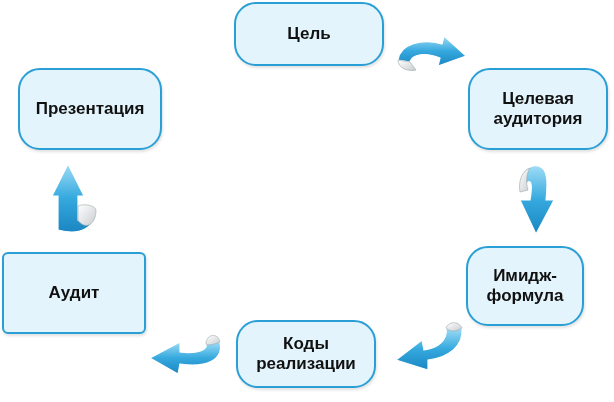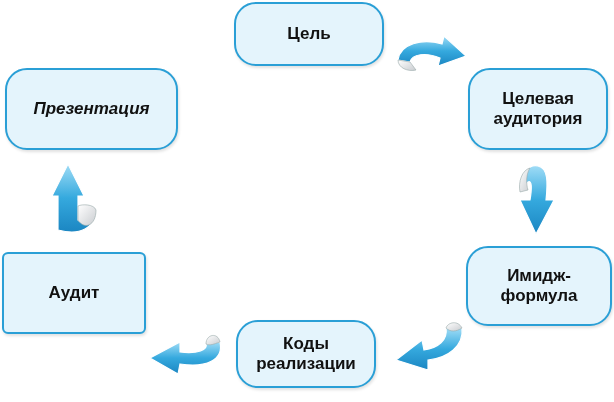--- a/index.html
+++ b/index.html
@@ -29,32 +29,32 @@
   </defs>
 </svg>
 
 <div class="node" style="left:234px;top:2px;width:150px;height:64px;align-items:center;">
   <span>Цель</span>
 </div>
 <div class="node" style="left:468px;top:68px;width:140px;height:82px;align-items:center;">
   <span>Целевая
 аудитория</span>
 </div>
-<div class="node" style="left:466px;top:246px;width:146px;height:80px;">
+<div class="node" style="left:466px;top:246px;width:118px;height:80px;">
   <span>Имидж-
 формула</span>
 </div>
 <div class="node" style="left:236px;top:320px;width:140px;height:68px;">
   <span>Коды
 реализации</span>
 </div>
 <div class="node" style="left:2px;top:252px;width:144px;height:82px;border-radius:6px;">
   <span>Аудит</span>
 </div>
-<div class="node" style="left:5px;top:68px;width:173px;height:82px;font-style:italic;">
+<div class="node" style="left:18px;top:68px;width:144px;height:82px;">
   <span>Презентация</span>
 </div>
 
 <svg class="arrow" style="left:392px;top:30px" width="76" height="48" viewBox="0 0 76 48">
   <path d="M6 30 C8 14 30 8 50 14 L52 6 L74 26 L46 36 L48 28 C34 22 20 24 18 32 Z" fill="url(#ag)" stroke="#ffffff" stroke-width="1.2"></path>
   <path d="M6 30 C6 38 16 42 24 40 L18 32 Z" fill="url(#ig)" stroke="#9aa" stroke-width="0.6"></path>
 </svg>
 
 <svg class="arrow" style="left:512px;top:160px" width="48" height="80" viewBox="0 0 48 80">
   <path d="M8 32 C8 14 16 4 26 6 C36 8 36 22 34 40 L42 40 L24 74 L8 40 L18 40 C20 28 20 20 16 22 Z" fill="url(#ag)" stroke="#ffffff" stroke-width="1.2"></path>

